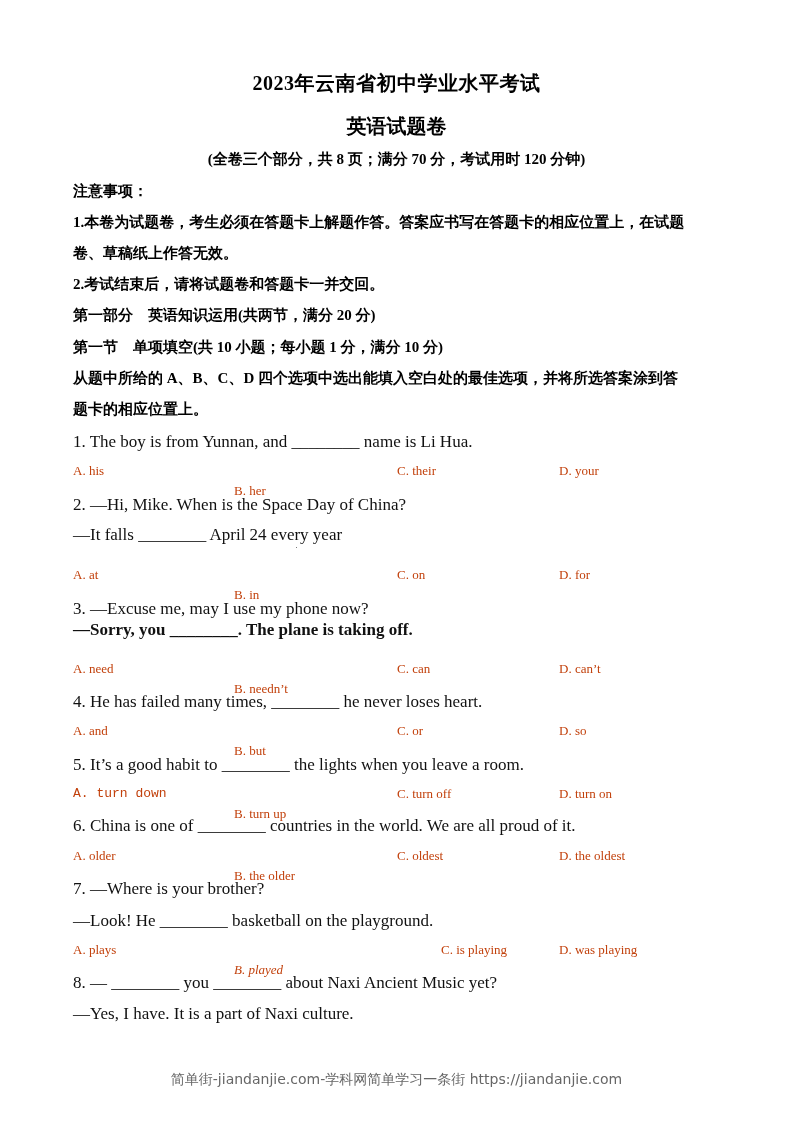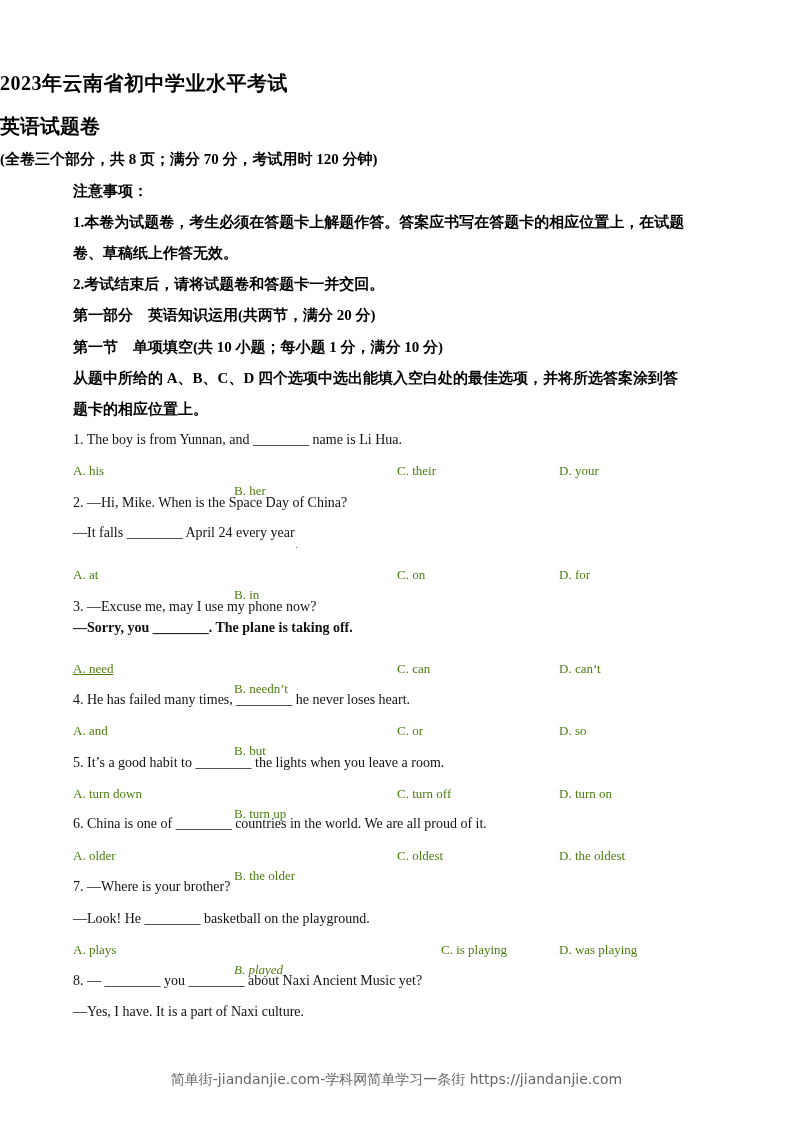--- a/index.html
+++ b/index.html
@@ -17,46 +17,47 @@
     }
     .page {
       position: absolute;
       left: 0; top: 0;
       width: 793px;
       height: 1122px;
     }
     .title {
       position: absolute;
       left: 0; width: 793px;
+      text-align: center;
       font-weight: bold;
       color: #000;
     }
     .title-main { top: 70px; font-size: 20px; letter-spacing: 0.5px; }
     .title-sub { top: 113px; font-size: 20px; }
     .title-info { top: 150px; font-size: 15px; }
 
     .line {
       position: absolute;
       left: 73px;
       white-space: nowrap;
     }
     .cn-bold {
       font-weight: bold;
       font-size: 15px;
       color: #000;
     }
     .q {
-      font-size: 14px;
+      font-size: 17px;
       color: #111;
     }
     .opt {
       position: absolute;
       white-space: nowrap;
       font-size: 13px;
-      color: #4d7c0f;
+      color: #c2410c;
     }
     .oA { left: 73px; }
     .oB { left: 234px; margin-top: 20px; }
     .oC { left: 397px; }
     .oD { left: 559px; }
 
     .stray-dot {
       position: absolute;
       left: 296px; top: 547px;
       width: 1px; height: 1px;
@@ -101,33 +102,33 @@
   <div class="line q" style="top:495px;">2. —Hi, Mike. When is the Space Day of China?</div>
   <div class="line q" style="top:525px;">—It falls ________ April 24 every year</div>
   <div class="stray-dot"></div>
   <div class="opt oA" style="top:567px;">A. at</div>
   <div class="opt oB" style="top:567px;">B. in</div>
   <div class="opt oC" style="top:567px;">C. on</div>
   <div class="opt oD" style="top:567px;">D. for</div>
 
   <div class="line q" style="top:599px;">3. —Excuse me, may I use my phone now?</div>
   <div class="line q" style="top:620px;font-weight:bold;">—Sorry, you ________. The plane is taking off.</div>
-  <div class="opt oA" style="top:661px;text-decoration:underline;">A. need</div>
+  <div class="opt oA" style="top:661px;">A. need</div>
   <div class="opt oB" style="top:661px;">B. needn’t</div>
   <div class="opt oC" style="top:661px;">C. can</div>
   <div class="opt oD" style="top:661px;">D. can’t</div>
 
   <div class="line q" style="top:692px;">4. He has failed many times, ________ he never loses heart.</div>
   <div class="opt oA" style="top:723px;">A. and</div>
   <div class="opt oB" style="top:723px;">B. but</div>
   <div class="opt oC" style="top:723px;">C. or</div>
   <div class="opt oD" style="top:723px;">D. so</div>
 
   <div class="line q" style="top:755px;">5. It’s a good habit to ________ the lights when you leave a room.</div>
-  <div class="opt oA" style="top:786px;">A. turn down</div>
+  <div class="opt oA" style="top:786px;font-family:Liberation Mono, monospace;">A. turn down</div>
   <div class="opt oB" style="top:786px;">B. turn up</div>
   <div class="opt oC" style="top:786px;">C. turn off</div>
   <div class="opt oD" style="top:786px;">D. turn on</div>
 
   <div class="line q" style="top:816px;">6. China is one of ________ countries in the world. We are all proud of it.</div>
   <div class="opt oA" style="top:848px;">A. older</div>
   <div class="opt oB" style="top:848px;">B. the older</div>
   <div class="opt oC" style="top:848px;">C. oldest</div>
   <div class="opt oD" style="top:848px;">D. the oldest</div>
 

